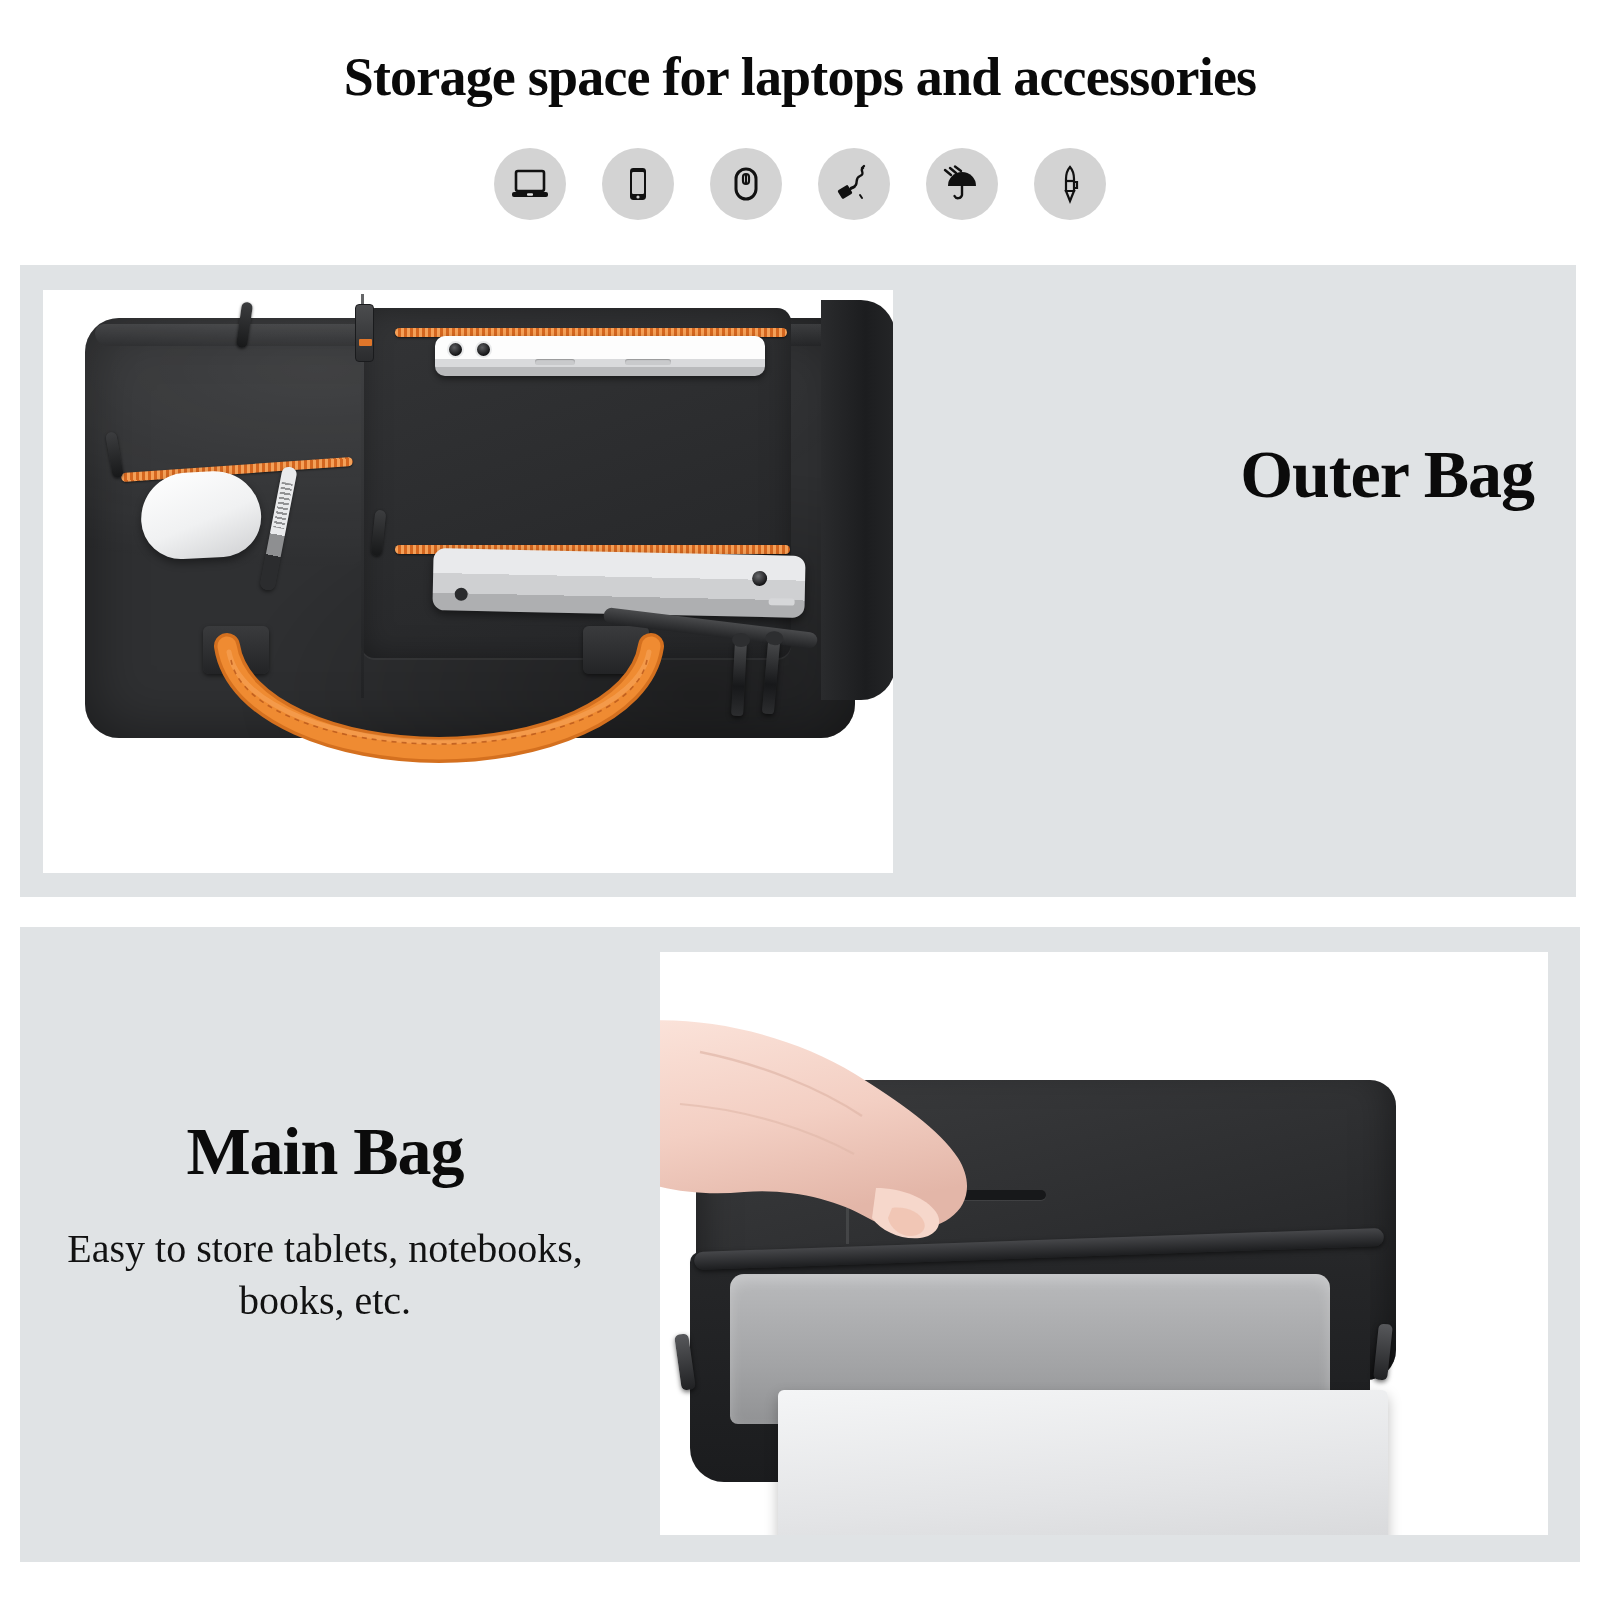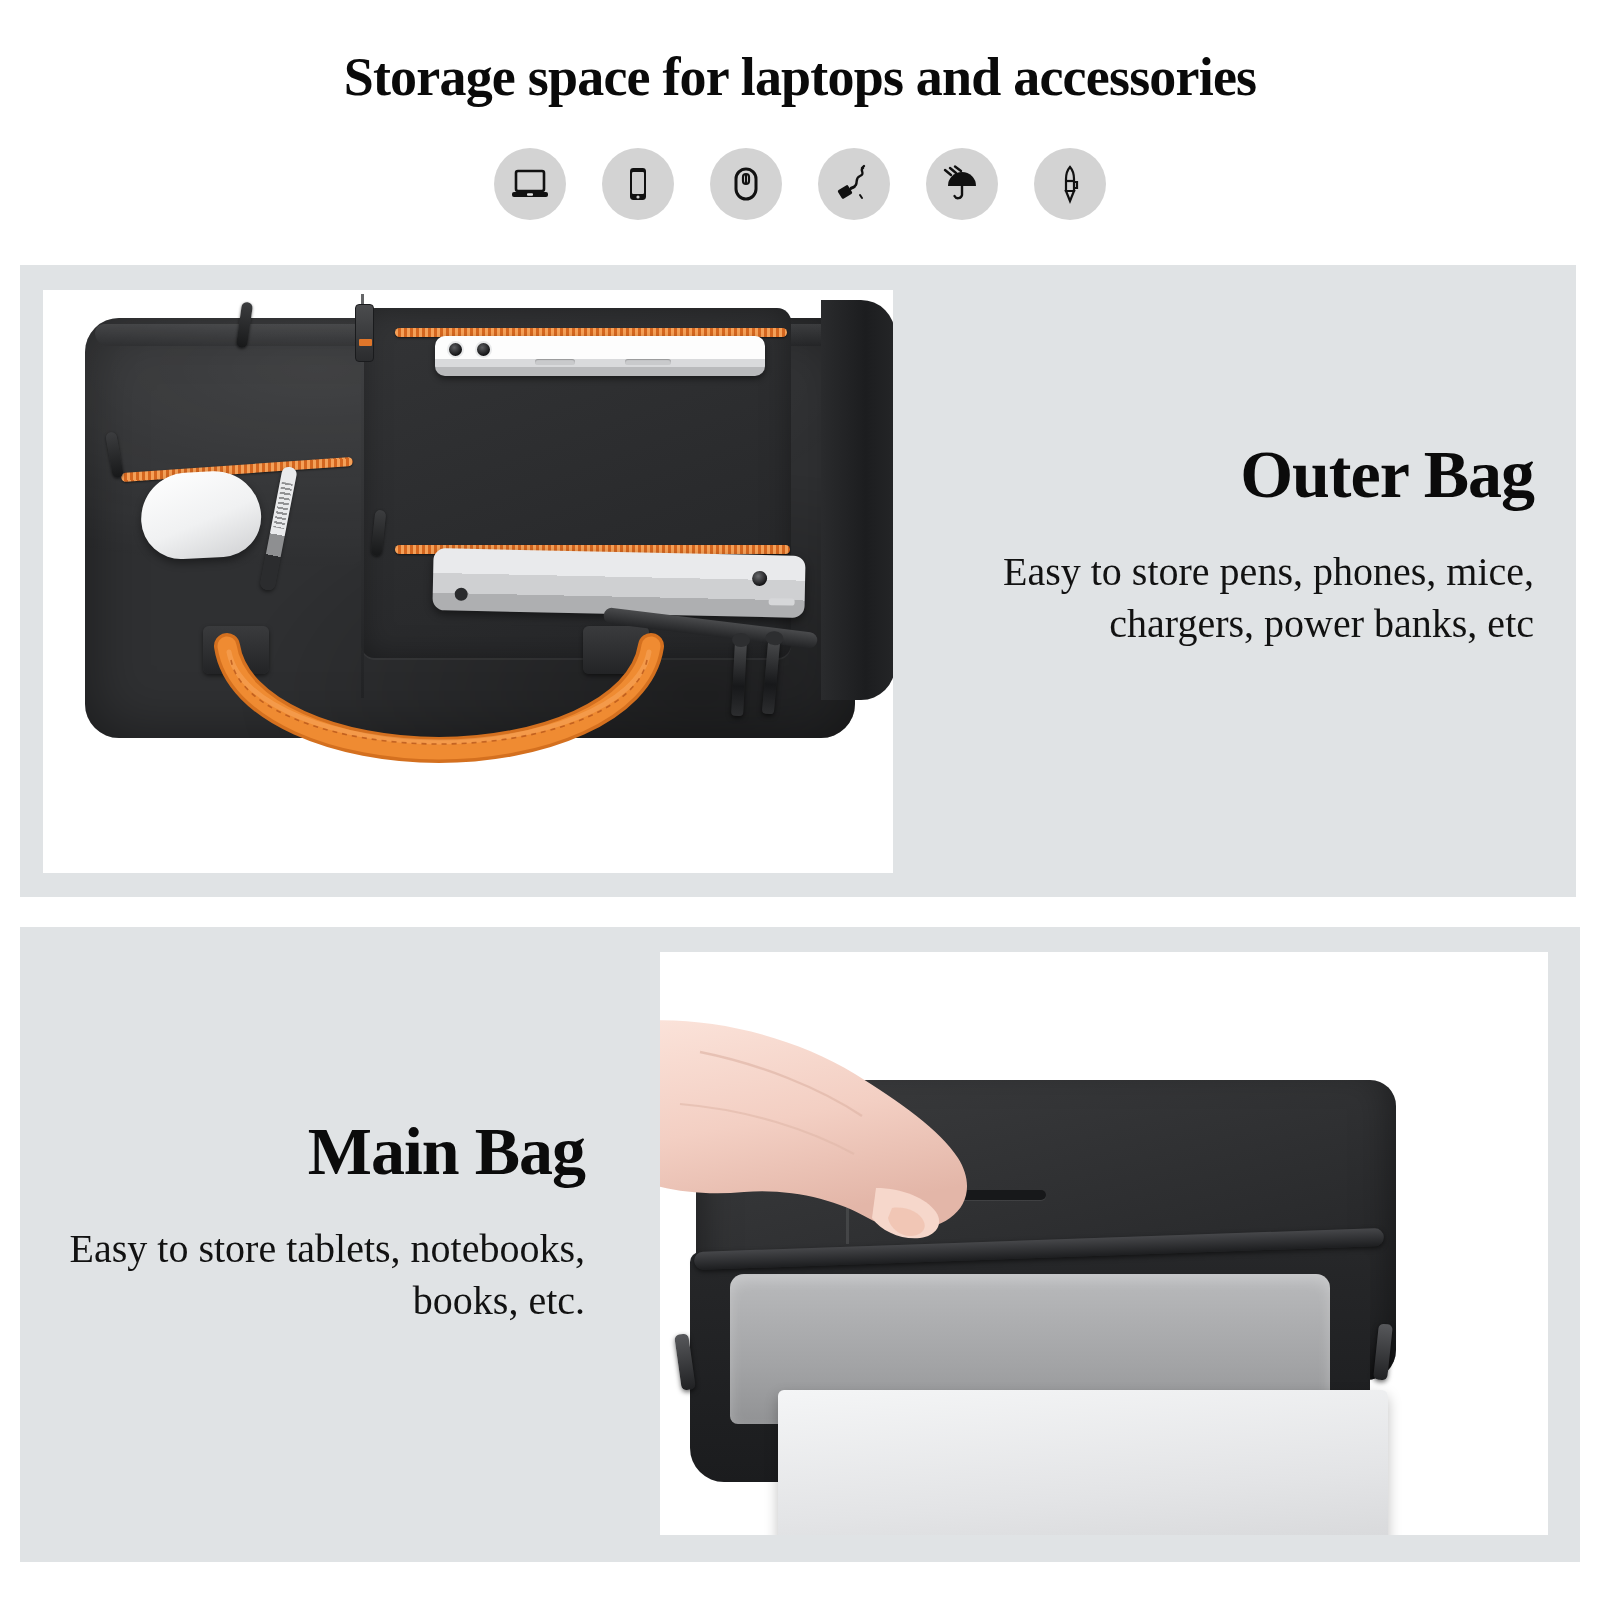--- a/index.html
+++ b/index.html
@@ -47,21 +47,21 @@
     overflow: hidden;
   }
   
   .panel.top .photo    { left: 23px; top: 25px; width: 850px; height: 583px; }
   
   .panel.bottom .photo { left: 640px; top: 25px; width: 888px; height: 583px; }
 
   
   .textblock { position: absolute; }
   .textblock.outer { right: 42px; top: 175px; width: 560px; text-align: right; }
-  .textblock.main  { left: 45px;  top: 190px; width: 520px; text-align: right; }
+  .textblock.main  { left: 45px;  top: 190px; width: 520px; text-align: center; }
 
   .heading {
     font-size: 68px; font-weight: bold; color: #0b0b0b;
     line-height: 1.0; letter-spacing: -1px;
   }
   .body {
     margin-top: 38px;
     font-size: 40px; color: #121212; line-height: 1.30;
   }
 
@@ -416,21 +416,20 @@
       </div>
 
       <div class="mainzip"></div>
       <div class="mzpull z1"></div>
       <div class="mzpull z2"></div>
 
     </div>
 
     <div class="textblock outer">
       <div class="heading">Outer Bag</div>
-      <div class="body">Easy to store pens, phones, mice, chargers, power banks, etc</div>
     </div>
 
   </div>
 
   <div class="panel bottom">
 
     <div class="textblock main">
       <div class="heading">Main Bag</div>
       <div class="body">Easy to store tablets, notebooks, books, etc.</div>
     </div>

